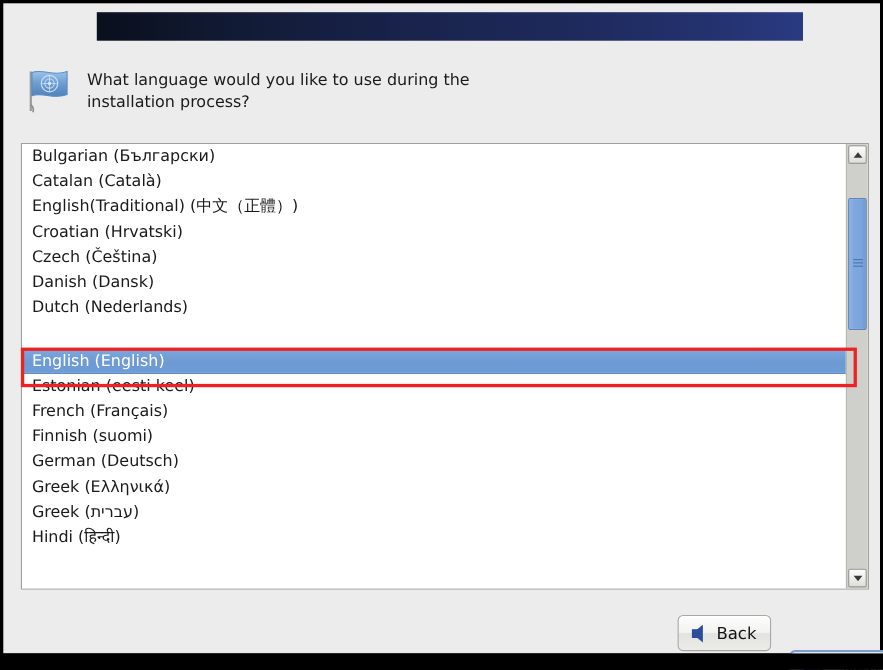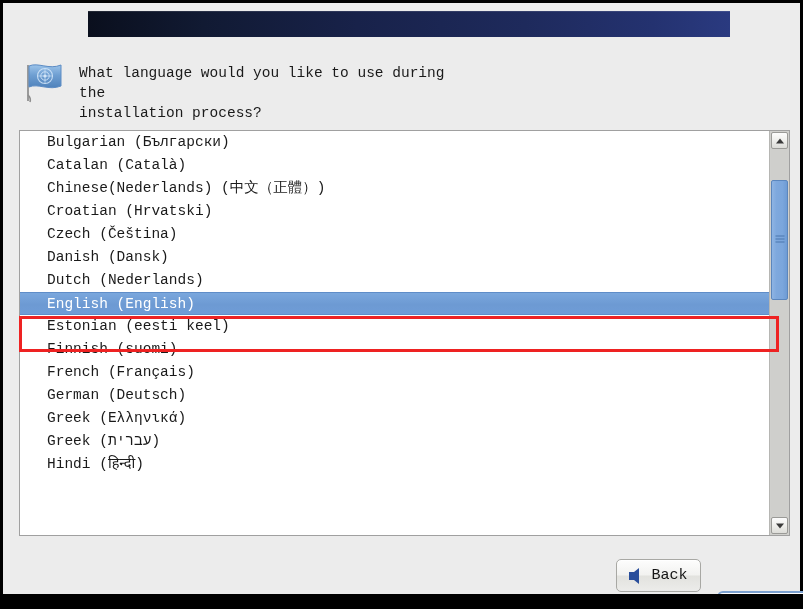--- a/index.html
+++ b/index.html
@@ -13,21 +13,20 @@
     overflow: hidden;
     font-family: "DejaVu Sans", "Liberation Sans", sans-serif;
   }
 
   #screen {
     position: relative;
     width: 803px;
     height: 609px;
     background: #000000;
     overflow: hidden;
-    font-family: Liberation Mono, monospace;
   }
 
   
   .window-face {
     position: absolute;
     left: 3px;
     top: 3px;
     width: 797px;
     height: 591px;
     background: #ececec;
@@ -97,31 +96,32 @@
     left: 0;
     top: 0;
     right: 20px;
     bottom: 0;
     background: #ffffff;
     overflow: hidden;
   }
   .list-item {
     height: 23px;
     line-height: 23px;
-    padding-left: 27px;
+    padding-left: 9px;
     font-size: 14.5px;
     color: #1a1a1a;
     white-space: nowrap;
     box-sizing: border-box;
   }
   .list-item.selected {
     background: linear-gradient(to bottom, #7aa7dd 0%, #6d9ad3 55%, #6f9cd6 100%);
     color: #ffffff;
     border-top: 1px solid #5f8dc8;
     border-bottom: 1px solid #5f8dc8;
+    margin-top: 25px;
   }
 
   
   .scrollbar {
     position: absolute;
     right: 0px;
     top: 0px;
     width: 20px;
     height: 404px;
     background: #d0d0cd;
@@ -299,29 +299,29 @@
         </svg>
       </span>
       <div class="prompt-text">What language would you like to use during the
 installation process?</div>
     </div>
 
     <div class="listbox">
       <div class="list-inner" id="list-inner">
           <div class="list-item">Bulgarian (Български)</div>
           <div class="list-item">Catalan (Català)</div>
-          <div class="list-item">Chinese(Nederlands) (中文（正體）)</div>
+          <div class="list-item">English(Traditional) (中文（正體）)</div>
           <div class="list-item">Croatian (Hrvatski)</div>
           <div class="list-item">Czech (Čeština)</div>
           <div class="list-item">Danish (Dansk)</div>
           <div class="list-item">Dutch (Nederlands)</div>
           <div class="list-item selected">English (English)</div>
           <div class="list-item">Estonian (eesti keel)</div>
+          <div class="list-item">French (Français)</div>
           <div class="list-item">Finnish (suomi)</div>
-          <div class="list-item">French (Français)</div>
           <div class="list-item">German (Deutsch)</div>
           <div class="list-item">Greek (Ελληνικά)</div>
           <div class="list-item">Greek (עברית)</div>
           <div class="list-item">Hindi (हिन्दी)</div>
         </div>
 
       <div class="scrollbar">
         <div class="sb-btn up">
           <span class="sb-arrow up"></span>
         </div>

